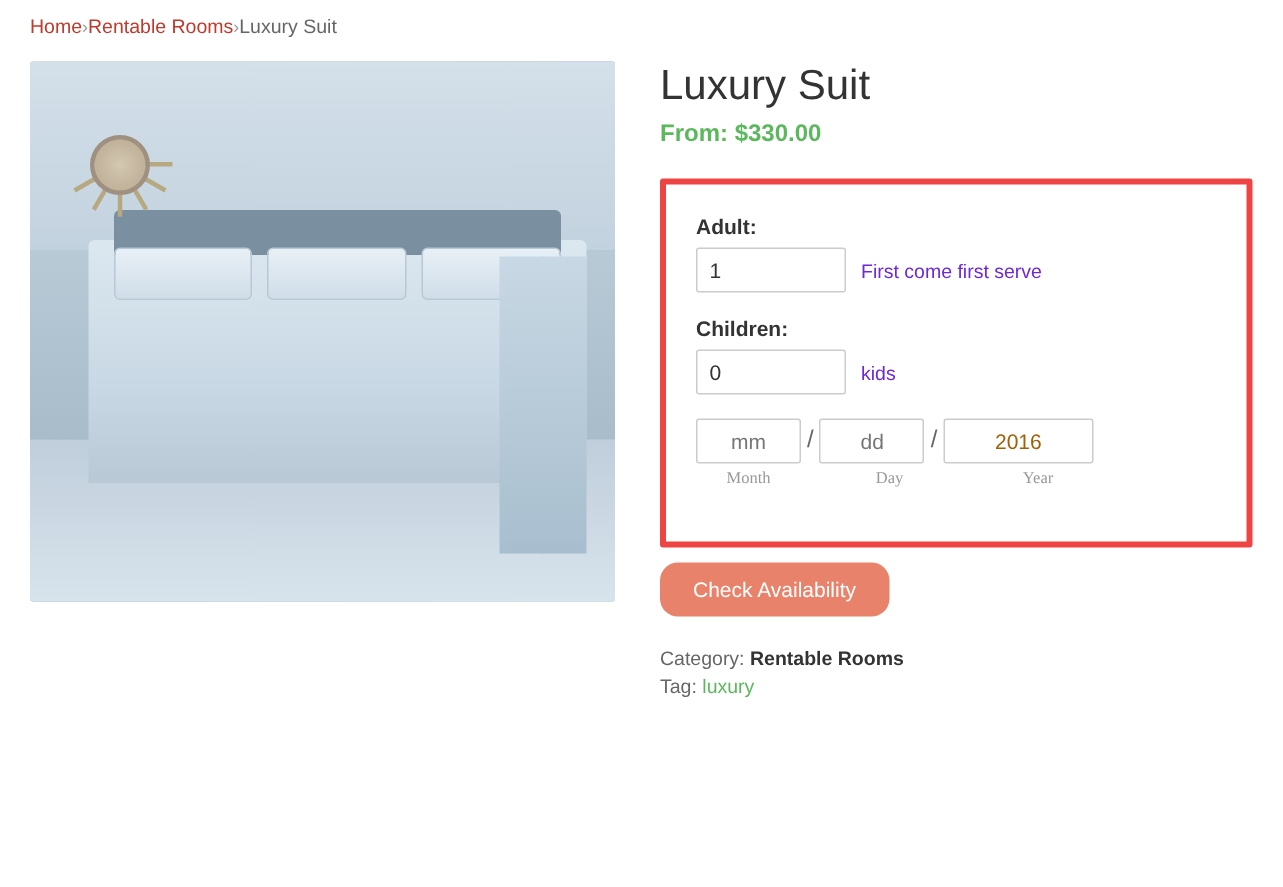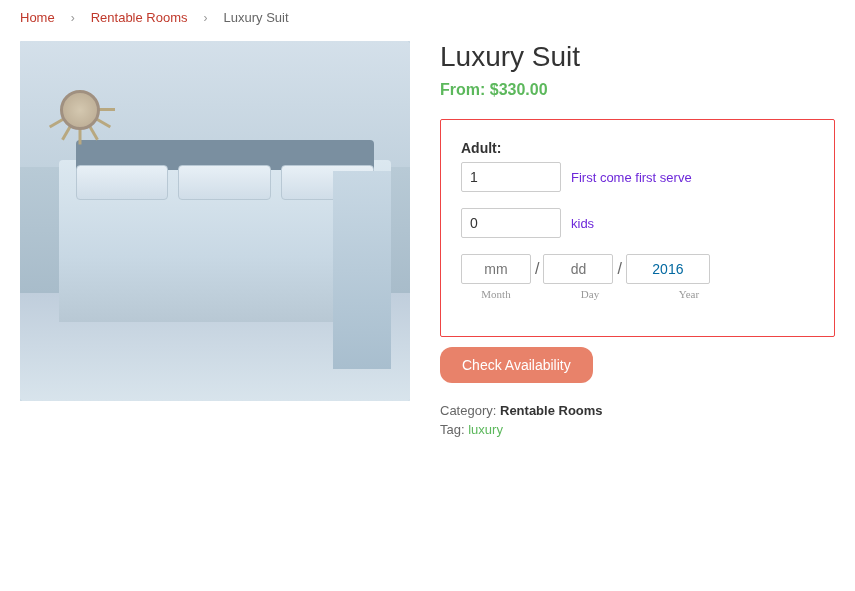--- a/index.html
+++ b/index.html
@@ -12,21 +12,21 @@
     .page-wrapper {
       max-width: 855px;
       margin: 0 auto;
       padding: 10px 20px 30px 20px;
     }
     .breadcrumb {
       font-size: 13px;
       margin-bottom: 16px;
       display: flex;
       align-items: center;
-      gap: 16px;
+      gap: 0;
     }
     .breadcrumb a {
       color: #c0392b;
       text-decoration: none;
     }
     .breadcrumb .separator {
       color: #999;
       font-size: 12px;
     }
     .breadcrumb .current {
@@ -164,21 +164,21 @@
       color: #333;
       margin-bottom: 8px;
     }
     .room-price {
       font-size: 16px;
       color: #5cb85c;
       margin-bottom: 20px;
       font-weight: bold;
     }
     .booking-form {
-      border: 1px solid #ef4444;
+      border: 4px solid #ef4444;
       padding: 20px;
       border-radius: 2px;
       background: #fff;
     }
     .form-group {
       margin-bottom: 16px;
     }
     .form-label {
       font-weight: bold;
       display: block;
@@ -238,22 +238,22 @@
       width: 70px;
       padding: 6px 8px;
       border: 1px solid #ccc;
       border-radius: 2px;
       font-size: 14px;
       color: #3b82f6;
       outline: none;
       text-align: center;
     }
     .date-input.year {
-      width: 84px;
-      color: #0369a1;
+      width: 100px;
+      color: #a16207;
     }
     .date-separator {
       color: #666;
       font-size: 16px;
     }
     .date-labels {
       display: flex;
       gap: 4px;
       margin-top: 4px;
       font-family: Liberation Serif, serif;
@@ -349,20 +349,21 @@
 
         <div class="form-group">
           <label class="form-label">Adult:</label>
           <div class="form-row">
             <input type="text" class="form-input" value="1" style="">
             <span class="form-hint">First come first serve</span>
           </div>
         </div>
 
         <div class="form-group">
+          <label class="form-label">Children:</label>
           <div class="form-row">
             <input type="text" class="form-input" value="0" style="">
             <span class="form-hint">kids</span>
           </div>
         </div>
 
 
         <div class="form-group">
           <div class="date-row">
             <input type="text" class="date-input" placeholder="mm" style="">

